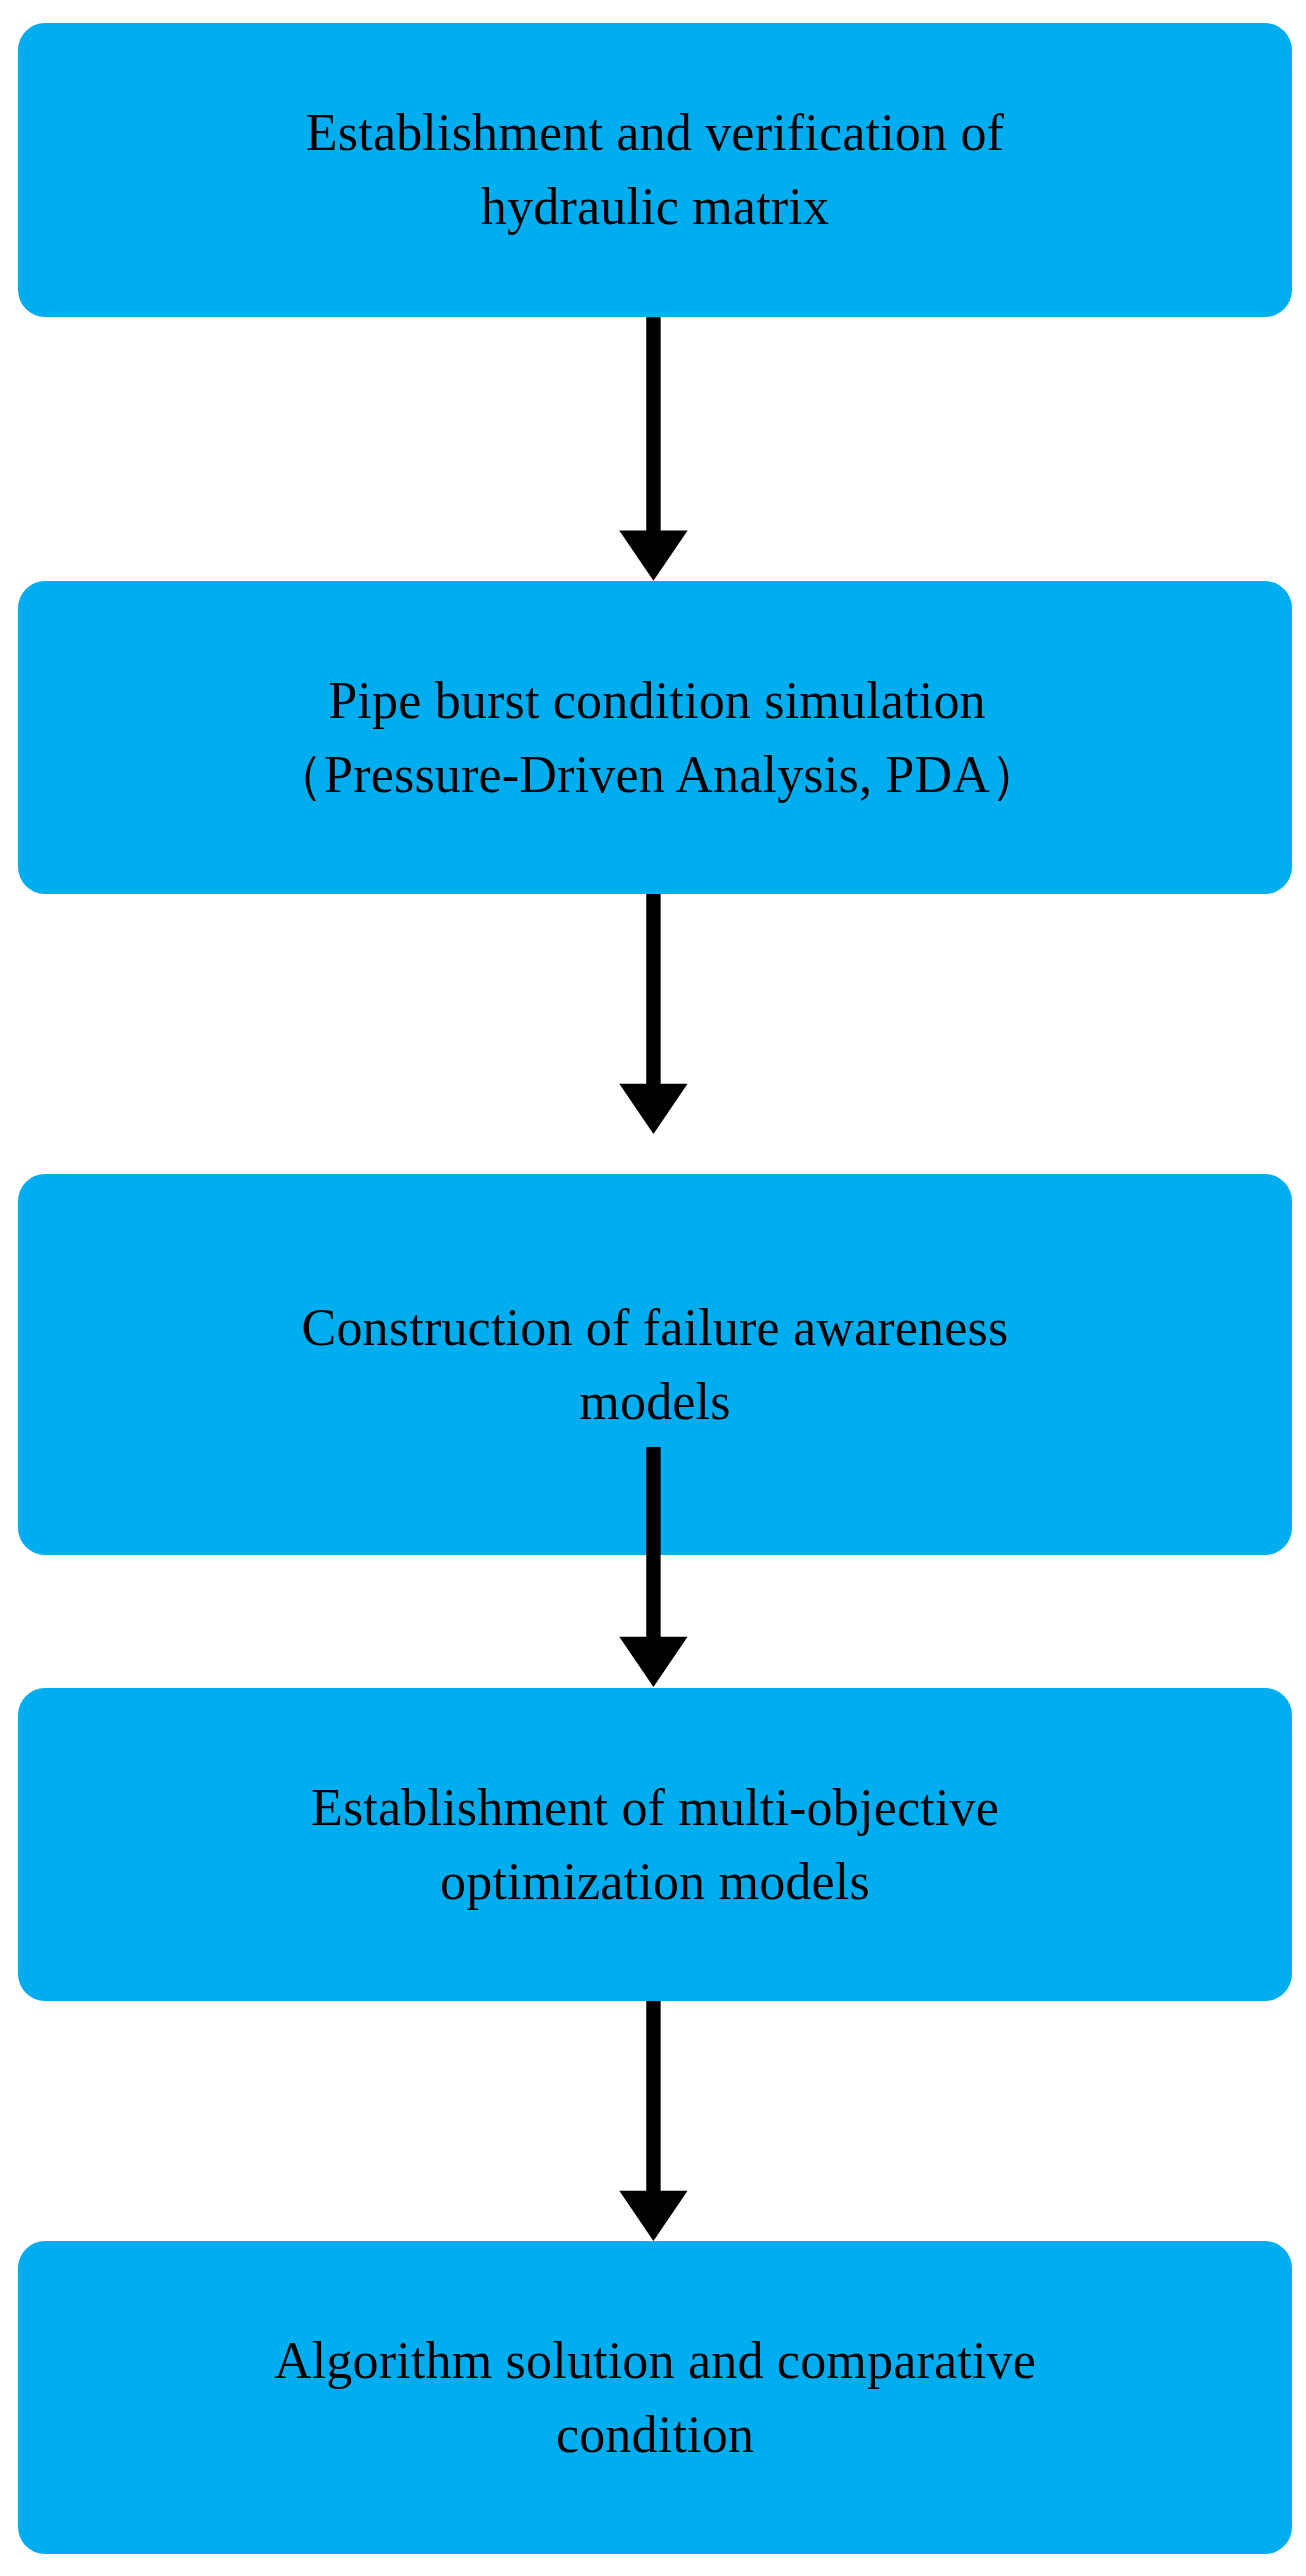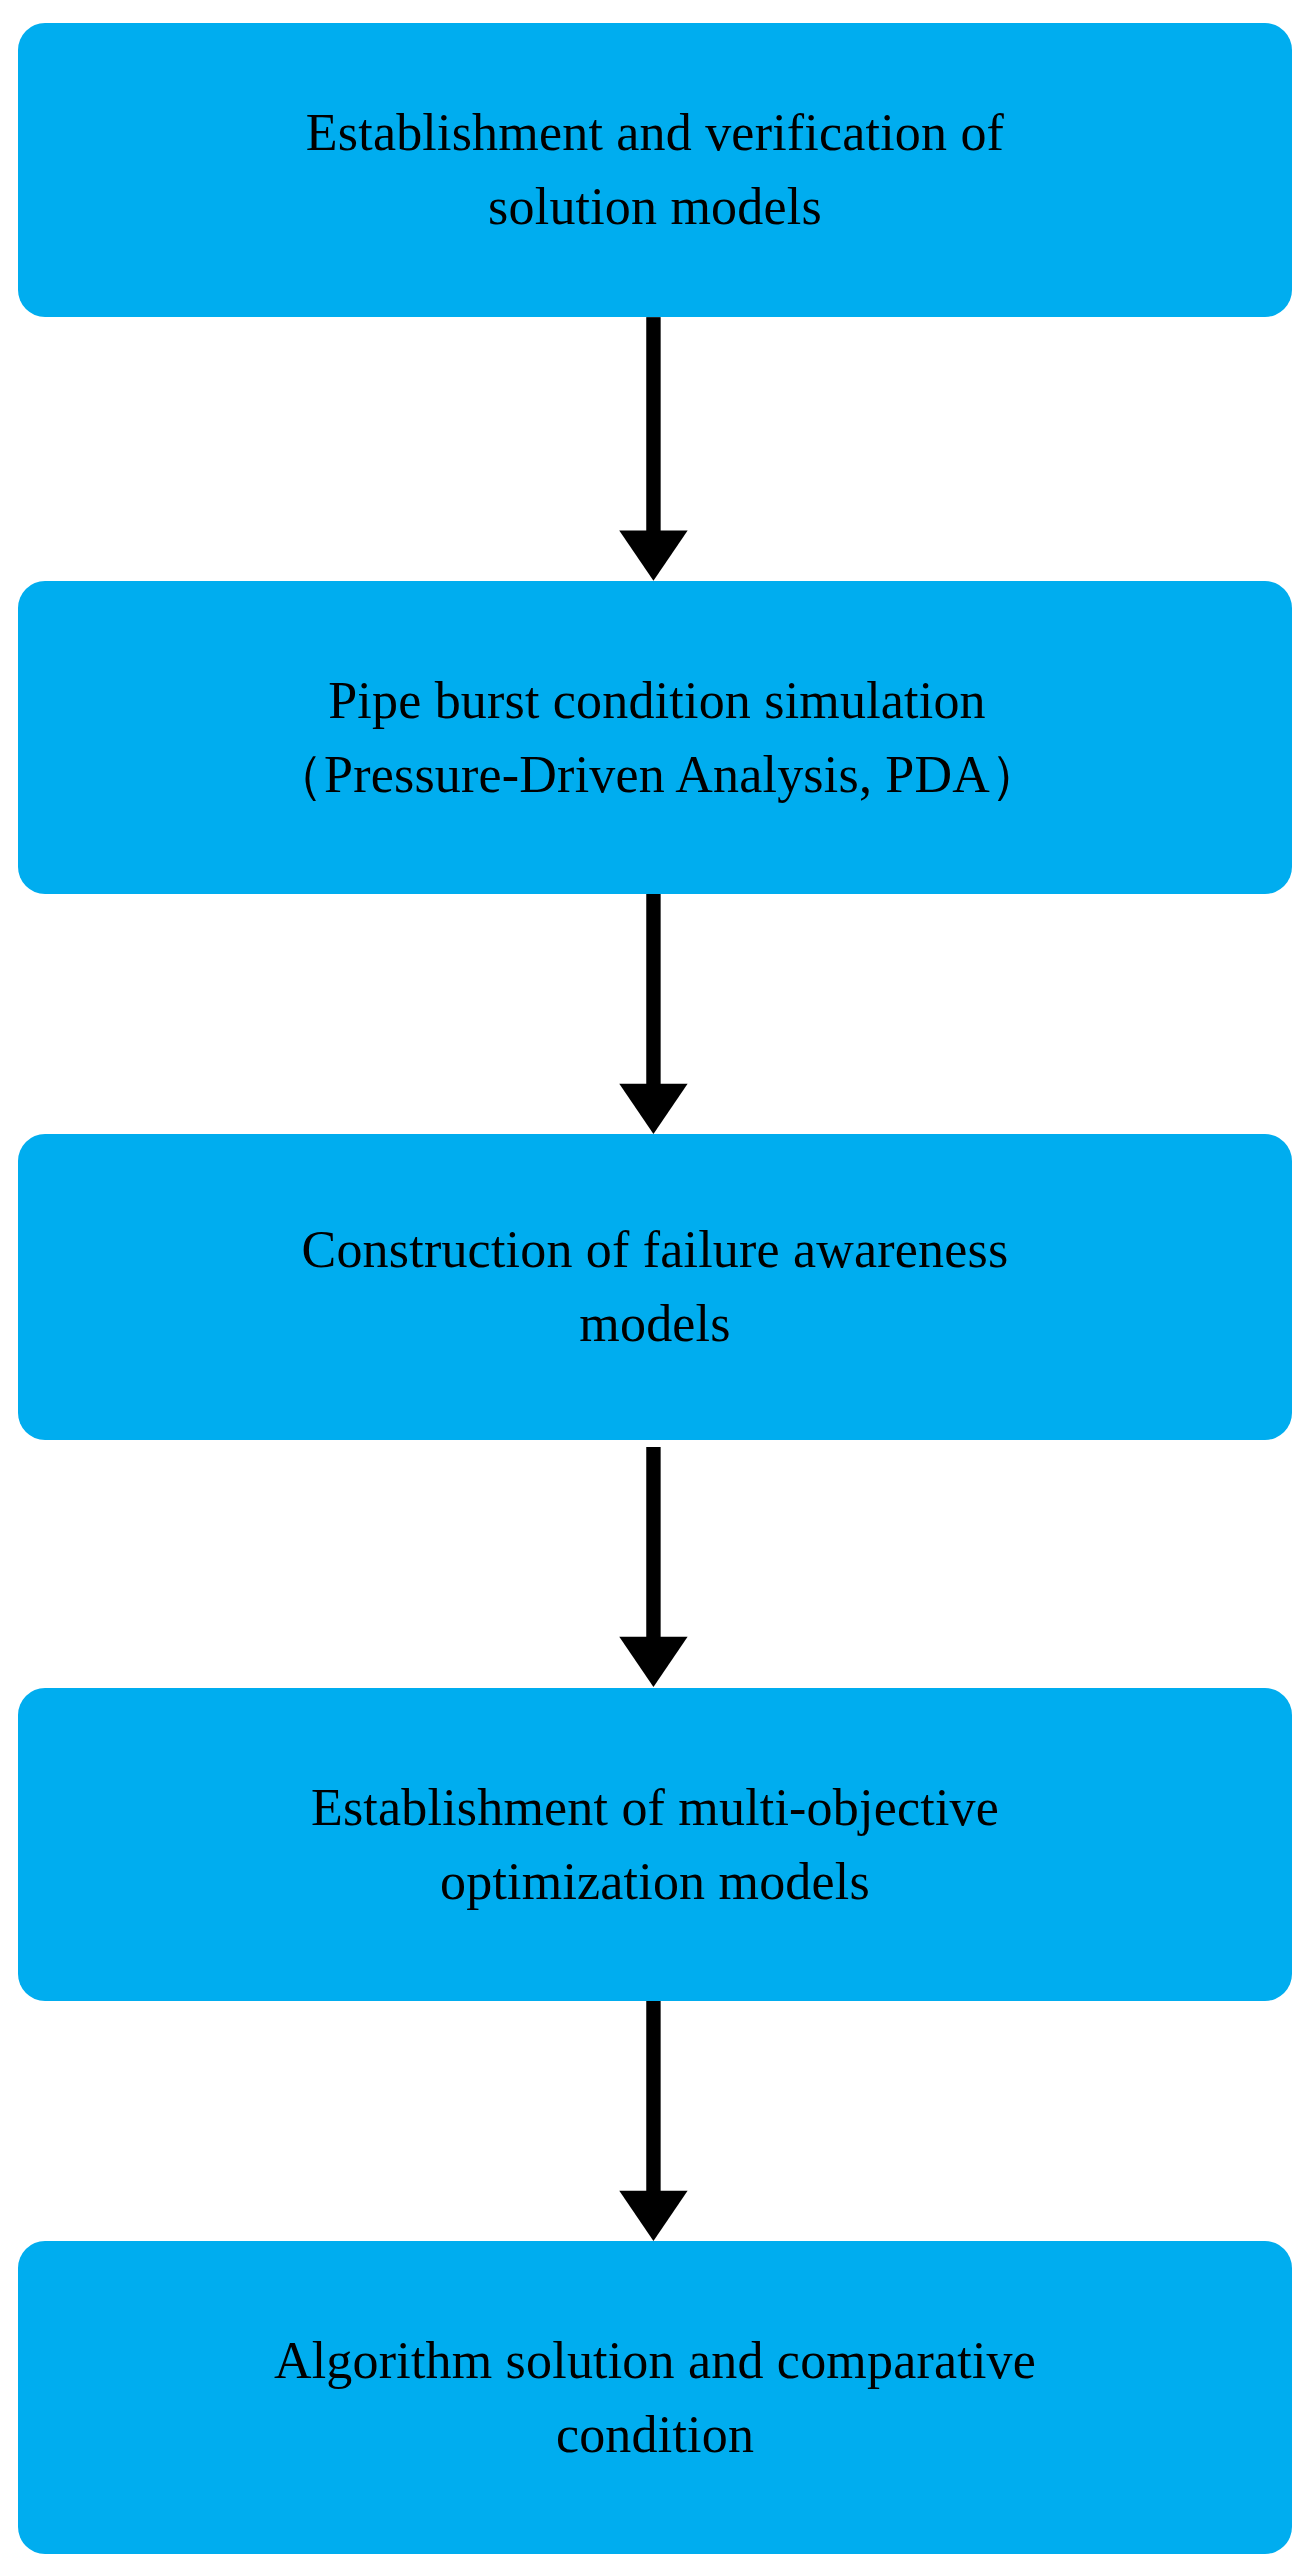--- a/index.html
+++ b/index.html
@@ -45,21 +45,21 @@
     font-size: 52px;
     line-height: 1.42;
     font-weight: 400;
     letter-spacing: 0.2px;
     white-space: nowrap;
   }
 
   
   #node-0 { top: 22.5px;   height: 294px; }
   #node-1 { top: 581px;  height: 313px; padding-left: 20px; }
-  #node-2 { top: 1134px; height: 306px; }
+  #node-2 { top: 1174px; height: 381px; }
   #node-3 { top: 1688px; height: 313px; border-radius: 27px; }
   #node-4 { top: 2241px; height: 313px; }
 
   
   .connector {
     position: absolute;
     left: 0;
     width: 1306px;
   }
   .connector svg { display: block; }
@@ -69,21 +69,21 @@
   #conn-2 { top: 1447px; height: 240px; }
   #conn-3 { top: 2001px; height: 240px; }
 </style>
 </head>
 <body>
 
 <div id="flowchart">
 
   <div class="node" id="node-0">
     <span class="node-line">Establishment and verification of</span>
-    <span class="node-line">solution models</span>
+    <span class="node-line">hydraulic matrix</span>
   </div>
 
   <div class="connector" id="conn-0">
     <svg width="1306" height="264" viewBox="0 0 1451 293" xmlns="http://www.w3.org/2000/svg" aria-hidden="true">
       <g>
         <rect x="718" y="0" width="16" height="248" fill="#000000"></rect>
         <polygon points="688,237 764,237 726,293" fill="#000000"></polygon>
       </g>
     </svg>
   </div>

